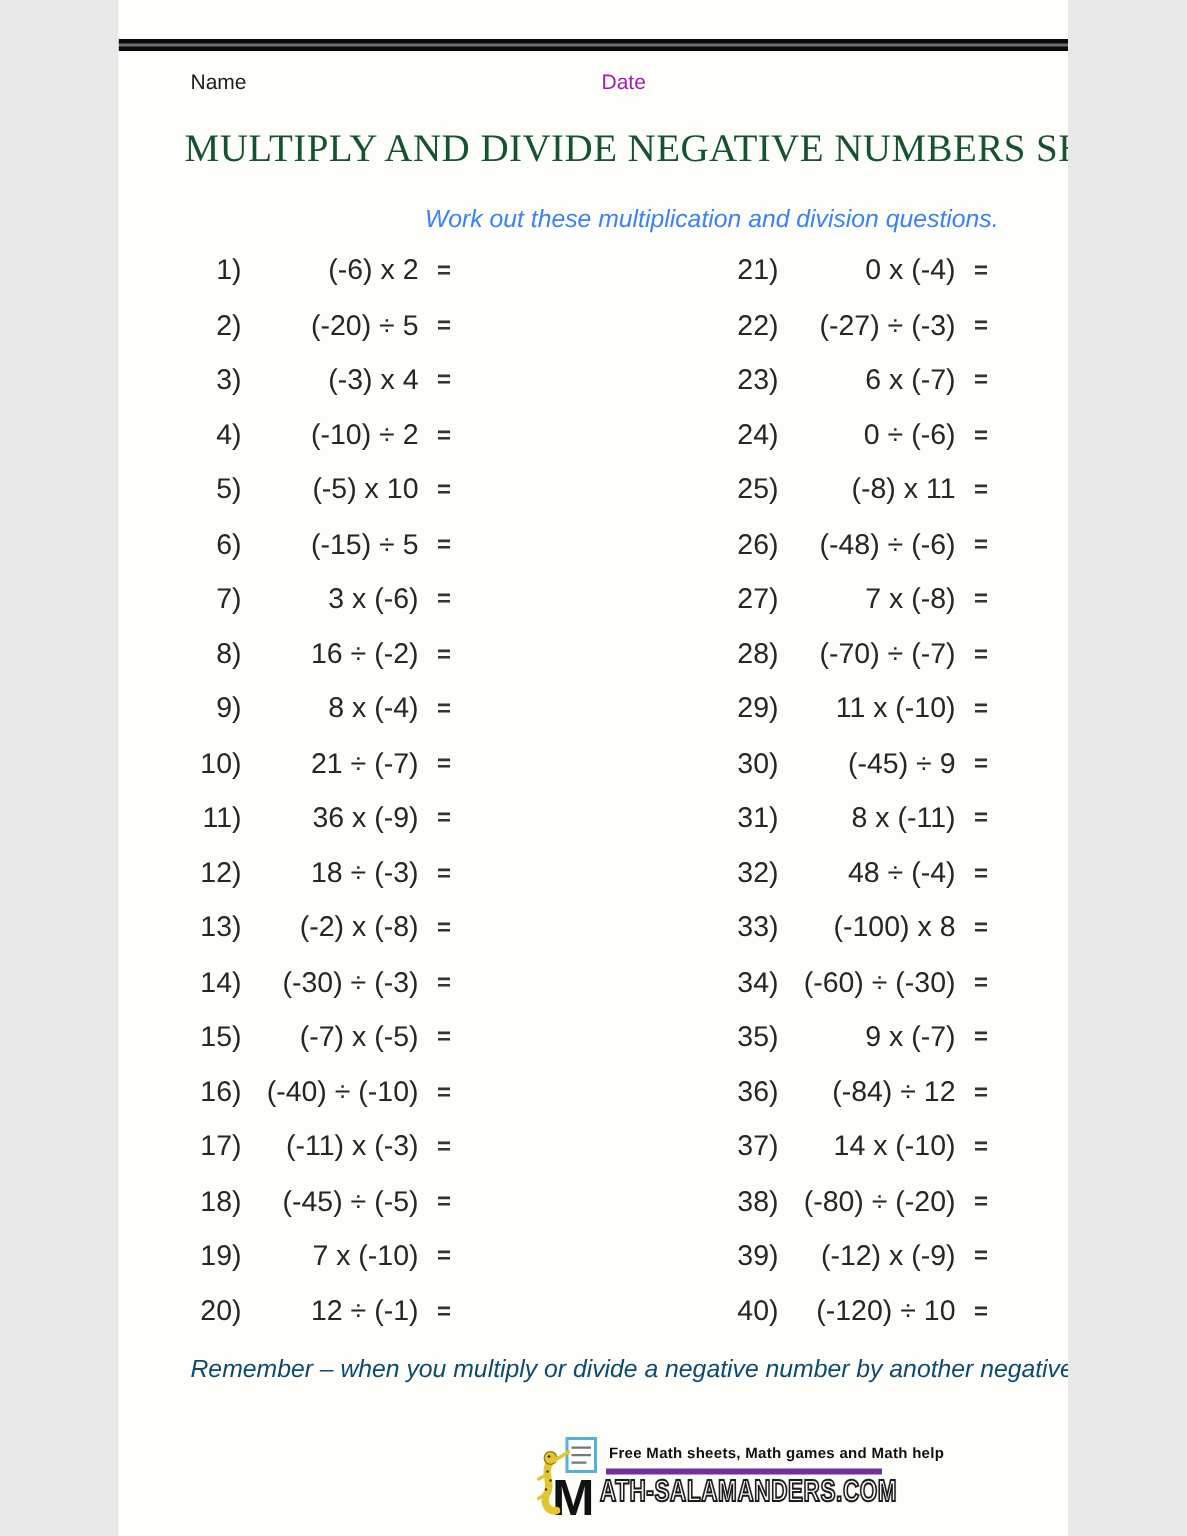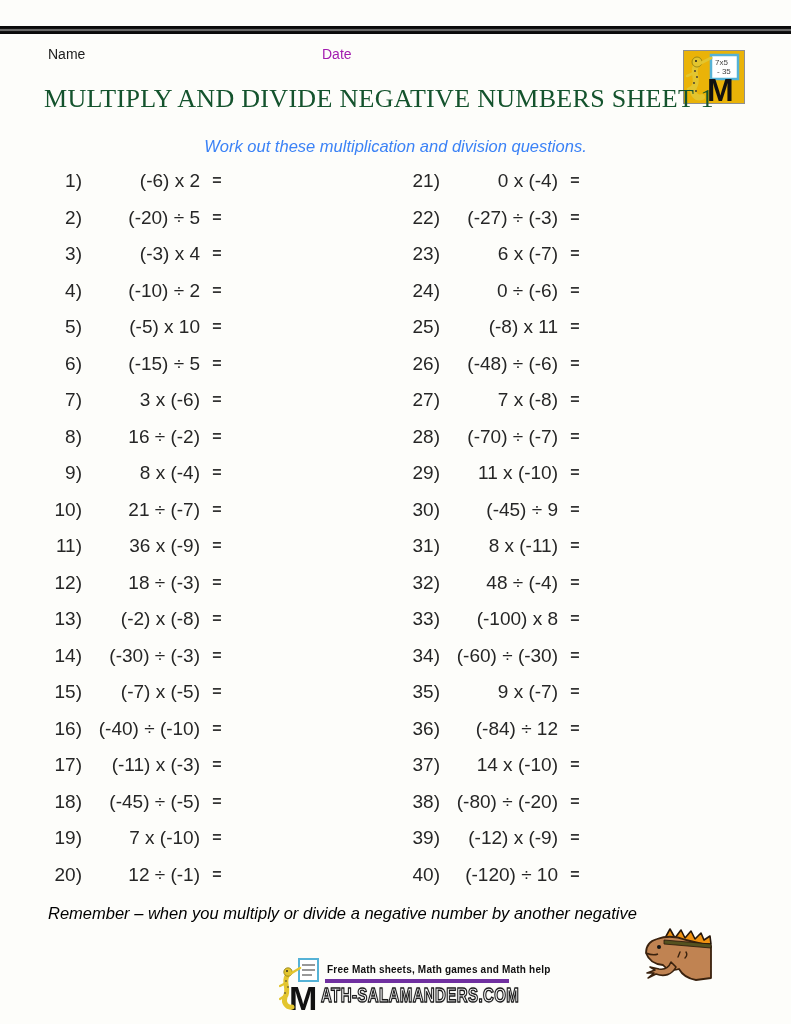--- a/index.html
+++ b/index.html
@@ -1,17 +1,17 @@
 <!DOCTYPE html>
 <html><head>
 <meta charset="utf-8">
 <style>
   html,body { margin:0; padding:0; background:#e8e8e8; }
   .page {
-    position:relative; width:791px; height:1024px; margin:0 auto;
+    position:relative; width:633px; height:1024px; margin:0 auto;
     background:#fdfdfa; overflow:hidden;
     font-family:"Liberation Sans", sans-serif; color:#222;
   }
   .topbar {
     position:absolute; left:0; top:26px; width:791px; height:8px;
     background:linear-gradient(to bottom,#0a0a0a 0%,#0a0a0a 30%,#707070 45%,#707070 55%,#0a0a0a 70%,#0a0a0a 100%);
   }
   .name-label { position:absolute; left:48px; top:46px; font-size:14px; color:#1c1c1c; }
   .date-label { position:absolute; left:322px; top:46px; font-size:14px; color:#a21caf; }
   .logo-box {
@@ -29,21 +29,21 @@
   }
   .qcol { position:absolute; top:163px; }
   #col-left  { left:30px; }
   #col-right { left:388px; }
   .qrow { display:flex; align-items:center; height:36.5px; font-size:19px; color:#262626; }
   .qnum  { width:52px;  text-align:right; }
   .qexpr { width:118px; text-align:right; white-space:nowrap; }
   .qeq   { width:34px;  text-align:center; font-size:16px; font-weight:bold; color:#333; }
   .reminder {
     position:absolute; left:48px; top:899px; width:640px;
-    font-size:16.5px; font-style:italic; color:#000000; line-height:29px;
+    font-size:16.5px; font-style:italic; color:#0c4a6e; line-height:29px;
   }
   .footer-icon { position:absolute; left:279px; top:958px; }
   .tagline {
     position:absolute; left:327px; top:964px; font-size:10px; font-weight:bold;
     color:#101010; letter-spacing:0.2px;
   }
   .tagline-underline { position:absolute; left:325px; top:979px; width:184px; height:3.5px; background:#7030a0; }
   .site-text {
     position:absolute; left:321px; top:983px; font-size:15px; font-weight:bold;
     letter-spacing:0.4px; color:#f8f8f8; -webkit-text-stroke:1px #1c1c1c;

